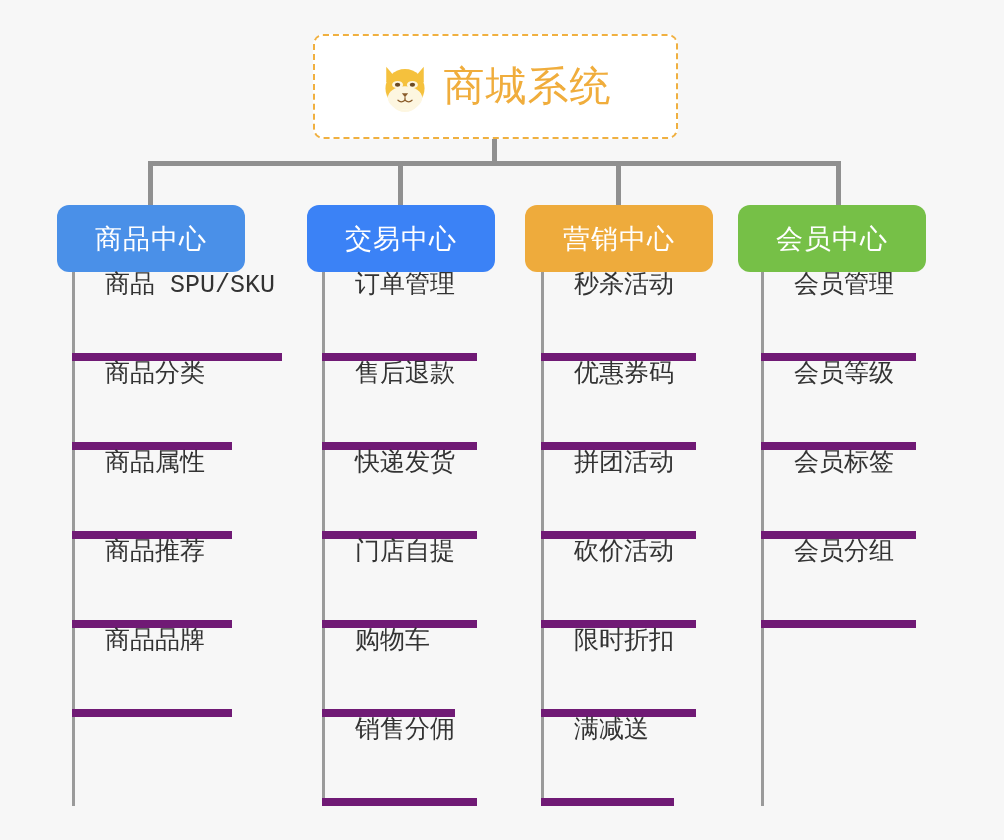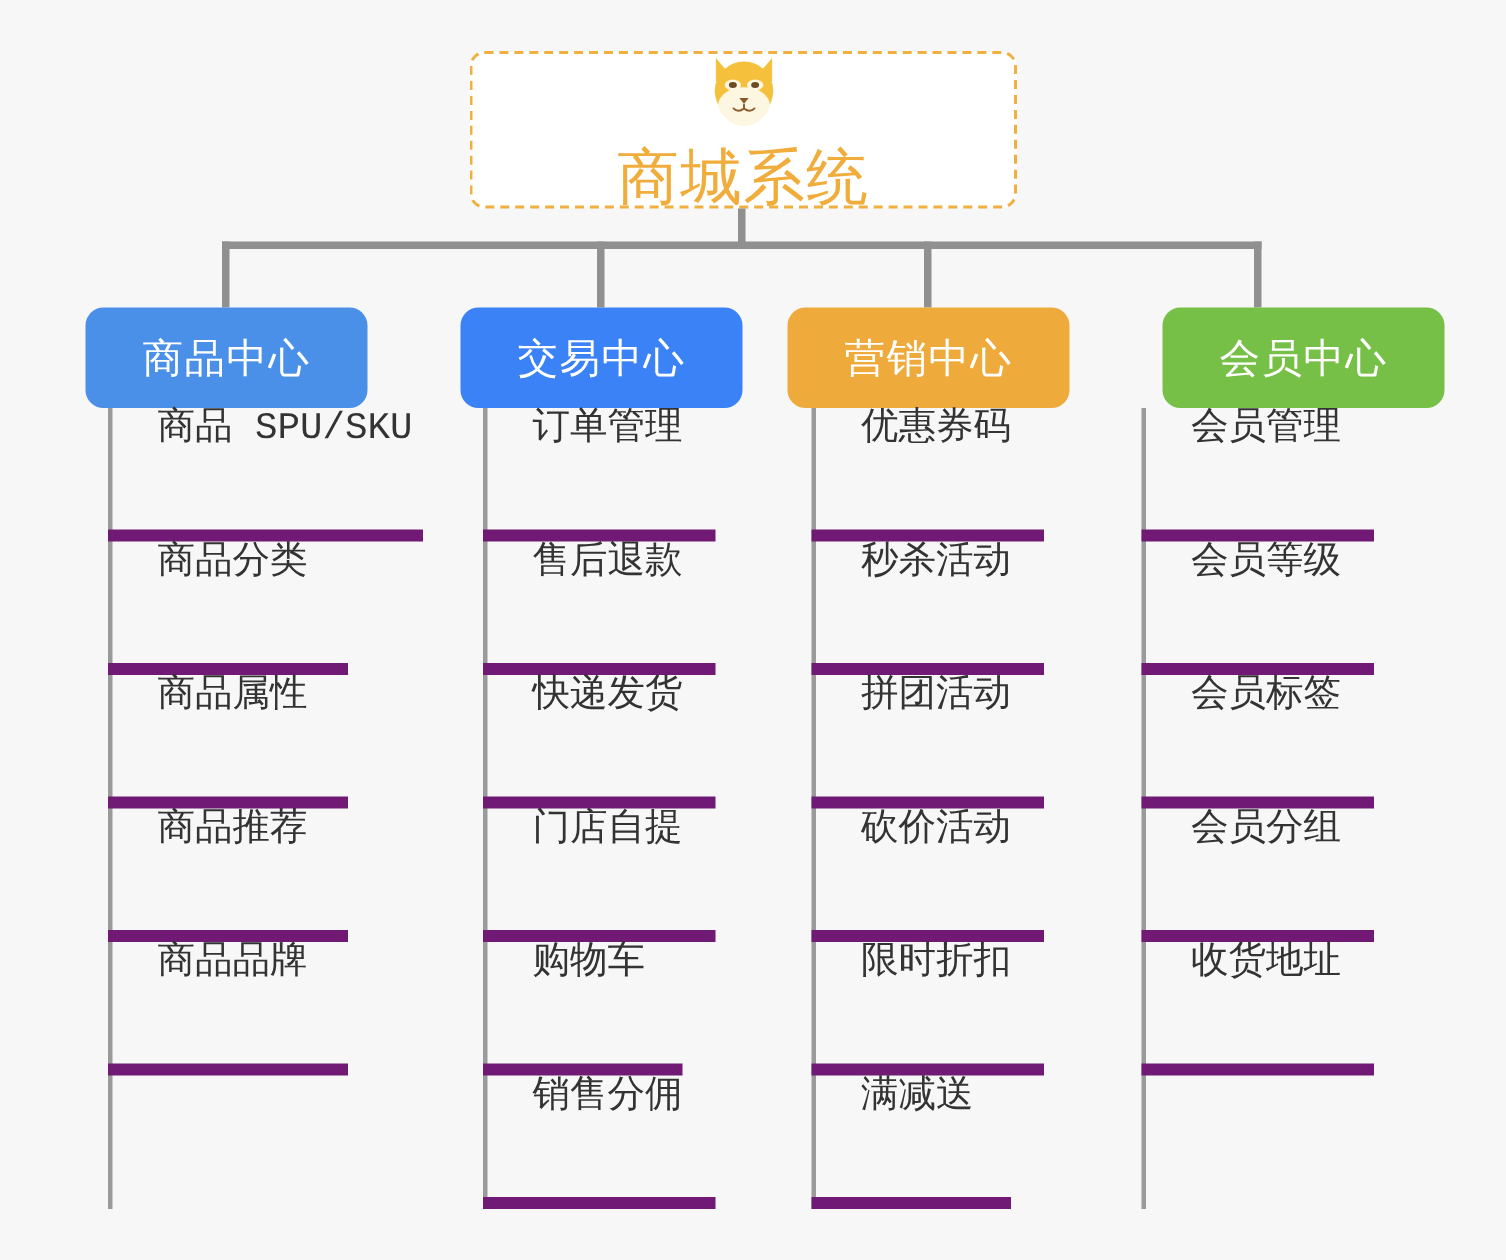--- a/index.html
+++ b/index.html
@@ -28,21 +28,20 @@
     width: 365px;
     height: 105px;
     background: #ffffff;
     border: 2px dashed #f0b040;
     border-radius: 10px;
     box-sizing: border-box;
     display: flex;
     align-items: center;
     justify-content: center;
     gap: 14px;
-    flex-direction: column;
   }
   .root-icon {
     width: 50px;
     height: 50px;
     flex: 0 0 auto;
     display: block;
   }
   .root-title {
     font-size: 41px;
     line-height: 1;
@@ -198,54 +197,51 @@
         <span class="item-label">销售分佣</span>
       </div>
   </div>
 
   <div class="branch-head" style="left: 525px; width: 188px; background: rgb(238, 171, 60);">
     <span>营销中心</span>
   </div>
   <div class="branch-col" style="left:541px; width:155px;">
     <div class="rail" style="height:534px;"></div>
     <div class="item" style="width:155px;">
+        <span class="item-label">秒杀活动</span>
+      </div>
+    <div class="item" style="width:155px;">
         <span class="item-label">优惠券码</span>
-      </div>
-    <div class="item" style="width:155px;">
-        <span class="item-label">秒杀活动</span>
       </div>
     <div class="item" style="width:155px;">
         <span class="item-label">拼团活动</span>
       </div>
     <div class="item" style="width:155px;">
         <span class="item-label">砍价活动</span>
       </div>
     <div class="item" style="width:155px;">
         <span class="item-label">限时折扣</span>
       </div>
     <div class="item" style="width:133px;">
         <span class="item-label">满减送</span>
       </div>
   </div>
 
-  <div class="branch-head" style="left: 775px; width: 188px; background: rgb(118, 192, 71);">
+  <div class="branch-head" style="left: 738px; width: 188px; background: rgb(118, 192, 71);">
     <span>会员中心</span>
   </div>
   <div class="branch-col" style="left:761px; width:155px;">
     <div class="rail" style="height:534px;"></div>
     <div class="item" style="width:155px;">
         <span class="item-label">会员管理</span>
       </div>
     <div class="item" style="width:155px;">
         <span class="item-label">会员等级</span>
       </div>
     <div class="item" style="width:155px;">
         <span class="item-label">会员标签</span>
       </div>
     <div class="item" style="width:155px;">
         <span class="item-label">会员分组</span>
       </div>
-    <div class="item" style="width:155px;">
-        <span class="item-label">收货地址</span>
-      </div>
   </div>
 
 </div>
 
 </body></html>

